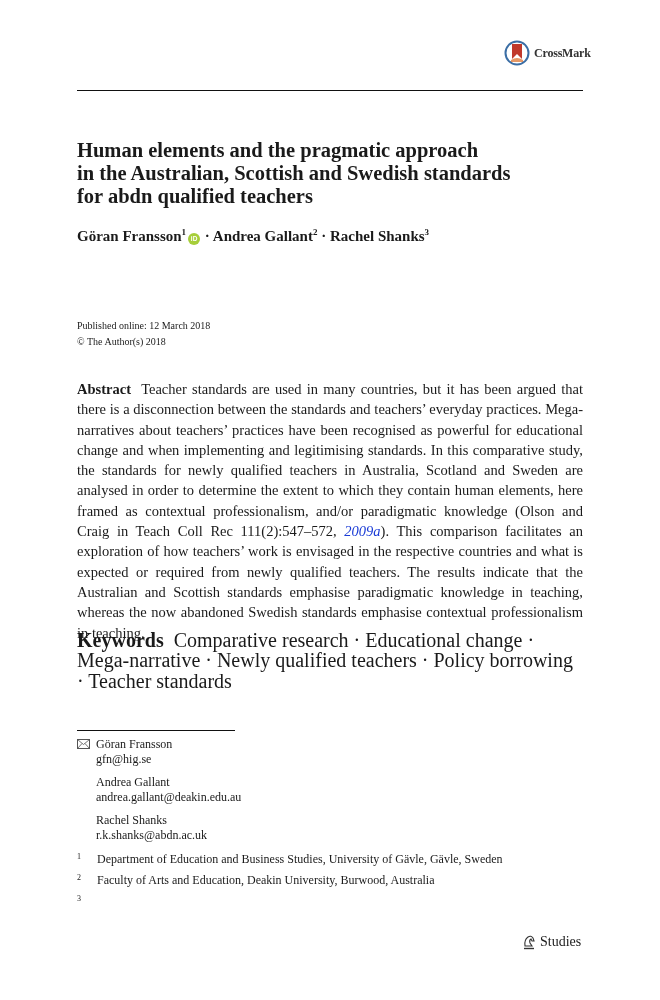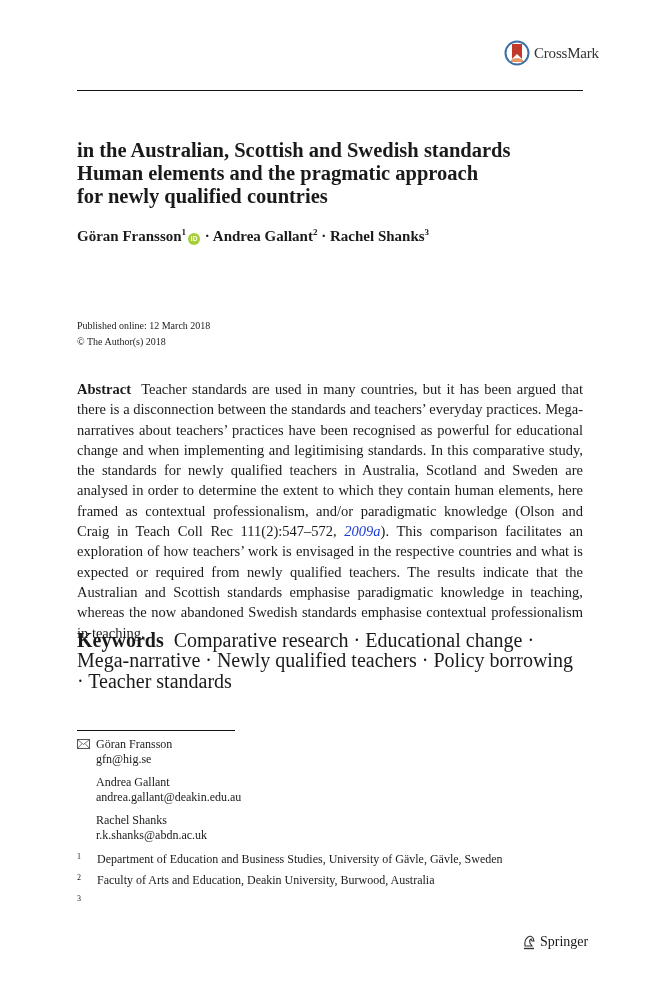--- a/index.html
+++ b/index.html
@@ -2,21 +2,21 @@
 <html><head>
 <meta charset="utf-8">
 <style>
   html, body { margin: 0; padding: 0; background: #ffffff; }
   body { width: 660px; height: 1000px; position: relative; overflow: hidden;
          font-family: "Liberation Serif", "DejaVu Serif", serif; color: #1a1a1a; }
   .abs { position: absolute; }
   .header-text { left: 77px; top: 38px; font-size: 12.5px; line-height: 15.5px; }
   .header-rule { left: 77px; top: 90px; width: 506px; height: 0; border-top: 1.6px solid #111; }
   .crossmark { left: 504px; top: 40px; display: flex; align-items: center; gap: 4px; }
-  .crossmark-label { font-size: 15px; font-weight: normal; letter-spacing: -0.2px; color: #333; }
+  .crossmark-label { font-size: 12px; font-weight: bold; letter-spacing: -0.2px; color: #333; }
   .title { left: 77px; top: 139px; width: 500px; font-size: 20.5px; font-weight: bold; line-height: 23px; }
   .authors { left: 77px; top: 228px; font-size: 15px; font-weight: bold; white-space: nowrap; }
   .authors sup { font-size: 9px; vertical-align: super; line-height: 0; }
   .orcid { display: inline-block; width: 12px; height: 12px; border-radius: 50%; background: #a6ce39;
            color: #fff; font-size: 6.5px; line-height: 12px; text-align: center; font-family: "Liberation Sans", sans-serif;
            font-weight: bold; vertical-align: 0px; margin: 0 1px 0 2px; }
   .pubinfo { left: 77px; top: 318px; font-size: 10px; line-height: 15.5px; }
   .abstract { left: 77px; top: 379px; width: 506px; font-size: 14.5px; line-height: 20.3px; text-align: justify; }
   .abstract b { font-weight: bold; }
   .link { color: #1a3bd6; font-style: italic; }
@@ -42,23 +42,23 @@
     <rect x="8" y="4" width="10" height="15" fill="#c0392b"></rect>
     <path d="M8 19 L13 14 L18 19 Z" fill="#fff"></path>
     <path d="M7 20 Q13 16 19 20 L19 22 L7 22 Z" fill="#d35400" opacity="0.6"></path>
   </svg>
   <span class="crossmark-label">CrossMark</span>
 </div>
 
 <div class="abs header-rule"></div>
 
 <div class="abs title">
+  <div>Human elements and the pragmatic approach</div>
   <div>in the Australian, Scottish and Swedish standards</div>
-  <div>Human elements and the pragmatic approach</div>
-  <div>for newly qualified countries</div>
+  <div>for abdn qualified teachers</div>
 </div>
 
 <div class="abs authors">
   <span>Göran Fransson</span><sup>1</sup><span class="orcid">iD</span><span> · </span><span>Andrea Gallant</span><sup>2</sup><span> · </span><span>Rachel Shanks</span><sup>3</sup>
 </div>
 
 <div class="abs pubinfo">
   <div>Published online: 12 March 2018</div>
   <div>© The Author(s) 2018</div>
 </div>
@@ -106,14 +106,14 @@
   <div class="affil">
     <span class="num">3</span>
   </div>
 </div>
 
 <div class="abs springer">
   <svg width="14" height="16" viewBox="0 0 14 16">
     <path d="M3 12 Q2 6 6 3 Q9 1 11 4 L12 7 L10 7 L9 5 Q7 6 8 9 L10 12 Z" fill="none" stroke="#333" stroke-width="1.1"></path>
     <line x1="2" y1="14.5" x2="12" y2="14.5" stroke="#333" stroke-width="1.4"></line>
   </svg>
-  <span>Springer</span>
+  <span>Studies</span>
 </div>
 
 </body></html>

